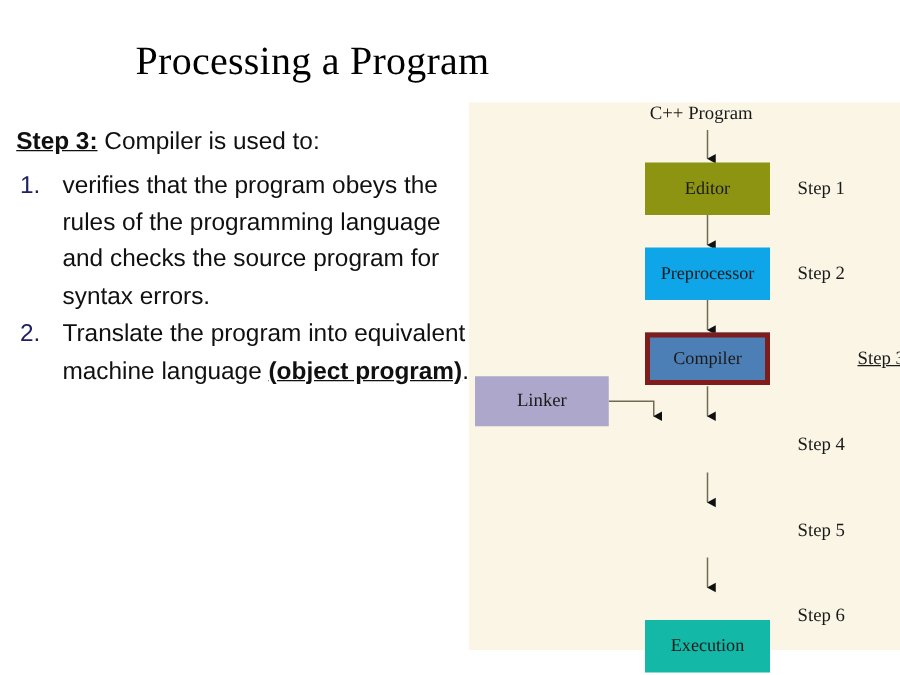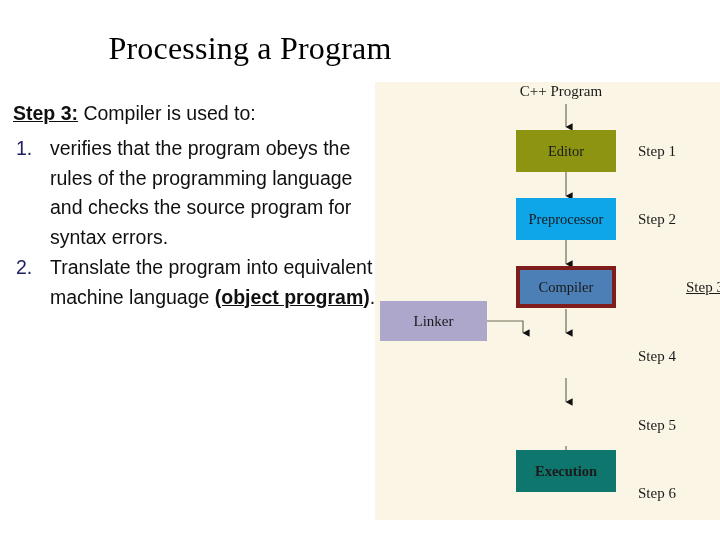--- a/index.html
+++ b/index.html
@@ -214,21 +214,21 @@
     <div class="src-label">C++ Program</div>
 
     <div class="proc-box" style="top:48px;  background:#8C9412;">Editor</div>
 
     <div class="proc-box" style="top:116px; background:#0ea5e9;">Preprocessor</div>
 
     <div class="proc-box highlight" style="top:184px; background:#4C7FB5;">Compiler</div>
 
 
 
-    <div class="proc-box" style="top:368px; background:#0f766e;font-weight:bold;">Execution</div>
+    <div class="proc-box" style="top:414px; background:#14b8a6;">Execution</div>
 
     <div class="lib-box">Linker</div>
 
     <div class="step-label" style="top:60px;">Step 1</div>
     <div class="step-label" style="top:128px;">Step 2</div>
     <div class="step-label current" style="top:196px;margin-left:48px;">Step 3</div>
     <div class="step-label" style="top:265px;">Step 4</div>
     <div class="step-label" style="top:334px;">Step 5</div>
     <div class="step-label" style="top:402px;">Step 6</div>
 

